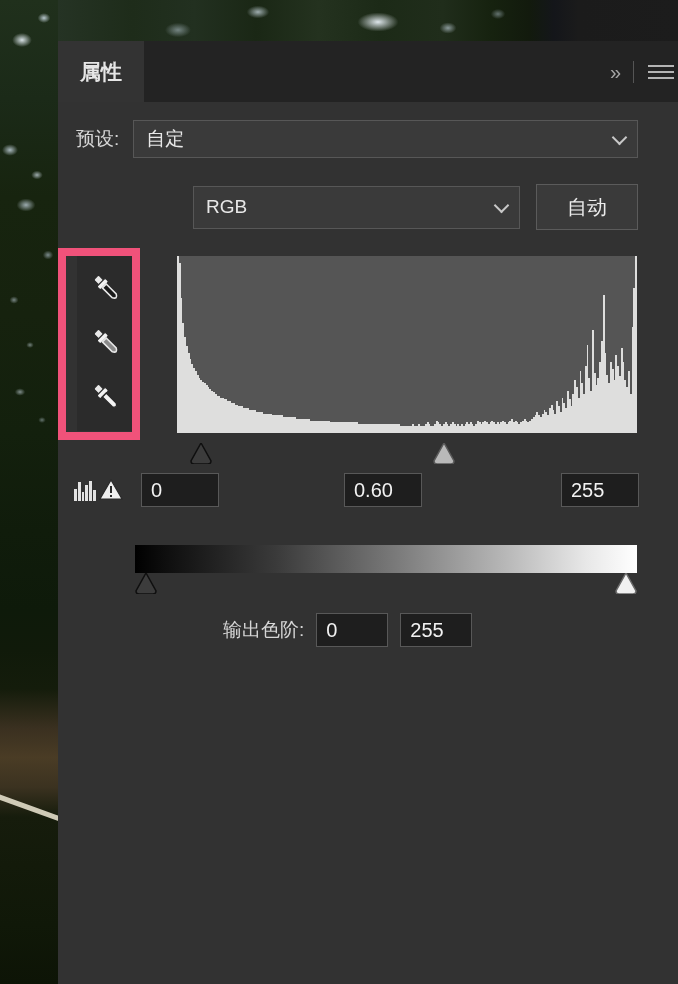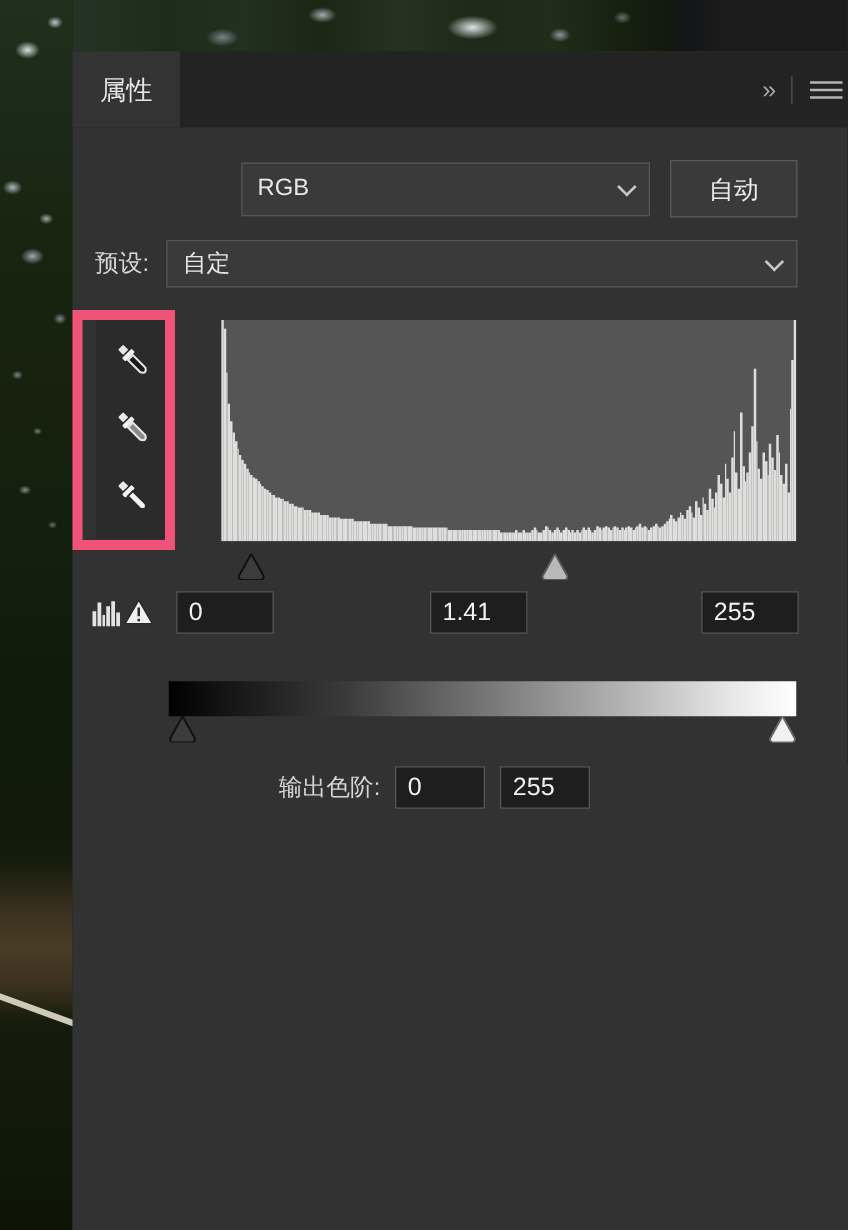--- a/index.html
+++ b/index.html
@@ -59,21 +59,21 @@
 
   
   .tabbar {
     position: relative; height: 61px; background: #232323;
     display: flex; align-items: stretch;
   }
   .tab {
     display: flex; align-items: center; justify-content: center;
     padding: 0 22px; font-size: 21px; color: #9a9a9a; cursor: default;
   }
-  .tab.active { background: #333333; color: #e6e6e6; }
+  .tab.active { background: #333333; color: #e6e6e6; font-weight: bold; }
   .tabbar-spacer { flex: 1; }
   .tabbar-icons {
     display: flex; align-items: center; gap: 14px; padding-right: 4px;
   }
   .icon-chevrons {
     font-size: 20px; color: #a6a6a6; letter-spacing: -2px; line-height: 1;
   }
   .icon-divider { width: 1px; height: 22px; background: #555; }
   .icon-hamburger { display: flex; flex-direction: column; gap: 4px; width: 26px; }
   .icon-hamburger i { display: block; height: 2px; background: #b4b4b4; }
@@ -211,34 +211,34 @@
         <div class="icon-divider"></div>
         <div class="icon-hamburger">
           <i></i>
             <i></i>
             <i></i>
         </div>
       </div>
     </div>
 
 
-    <div class="row channel-row">
-      <div class="select channel-select">
-        <span>RGB</span>
-        <span class="chev"></span>
-      </div>
-      <div class="auto-btn">自动</div>
-    </div>
-
     <div class="row preset-row">
       <div class="label">预设:</div>
       <div class="select preset-select">
         <span>自定</span>
         <span class="chev"></span>
       </div>
+    </div>
+
+    <div class="row channel-row">
+      <div class="select channel-select">
+        <span>RGB</span>
+        <span class="chev"></span>
+      </div>
+      <div class="auto-btn">自动</div>
     </div>
 
     <div class="hist-area">
 
       <div class="dropper-box">
         <div class="dropper">
           <svg viewBox="0 0 40 40">
             <g transform="rotate(-45 20 20)">
               <rect x="17" y="4" width="7" height="8" rx="1.5" fill="#e9e9e9" stroke="#2a2a2a" stroke-width="1.2"></rect>
               <rect x="14.5" y="11" width="12" height="5" rx="1.5" fill="#f2f2f2" stroke="#2a2a2a" stroke-width="1.2"></rect>
@@ -554,21 +554,21 @@
             <i style="height:100%"></i>
             <i style="height:55%"></i>
         </div>
         <svg width="24" height="22" viewBox="0 0 24 22">
           <path d="M12 1 L23 20 L1 20 Z" fill="#efefef" stroke="#2a2a2a" stroke-width="1.2"></path>
           <rect x="11" y="7" width="2" height="7" fill="#2a2a2a"></rect>
           <rect x="11" y="16" width="2" height="2" fill="#2a2a2a"></rect>
         </svg>
       </div>
       <div class="numfield nf-black">0</div>
-      <div class="numfield nf-gamma">1.41</div>
+      <div class="numfield nf-gamma">0.60</div>
       <div class="numfield nf-white">255</div>
     </div>
 
     <div class="gradbar"></div>
     <div class="out-slider">
       <div class="tri" style="left:0px">
         <svg viewBox="0 0 22 21">
             <path d="M11 0 L21 18 Q21 21 18 21 L4 21 Q1 21 1 18 Z" fill="#3c3c3c" stroke="#0f0f0f" stroke-width="1.5"></path>
           </svg>
       </div>

